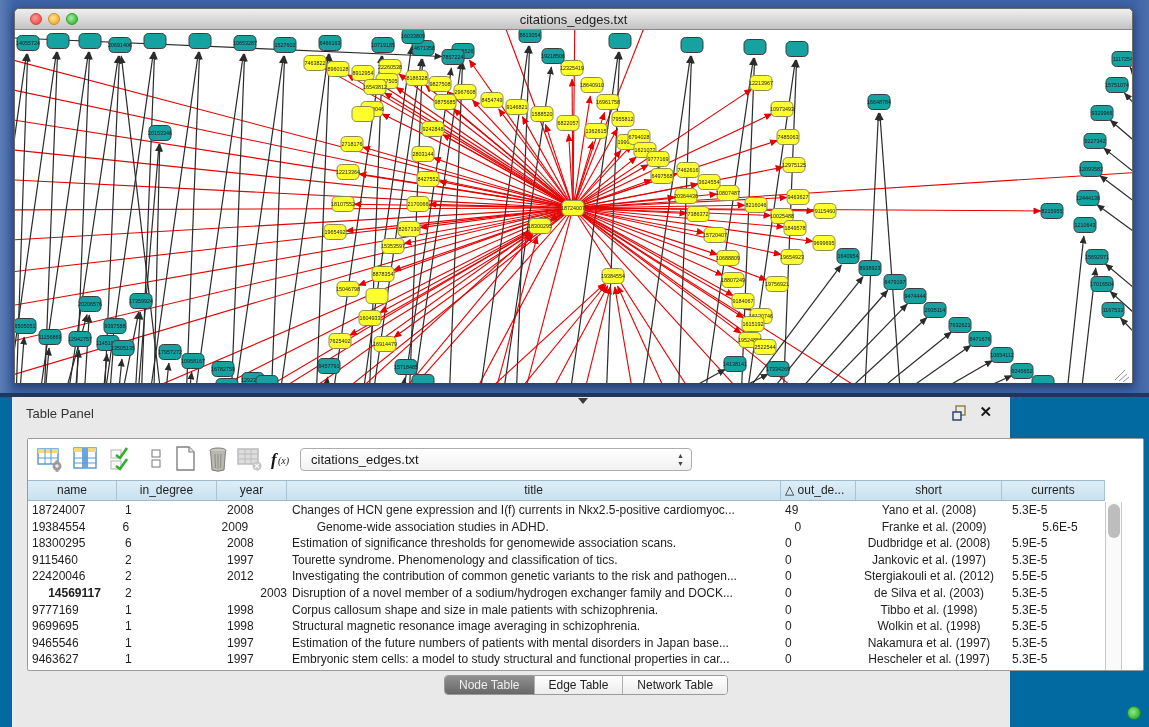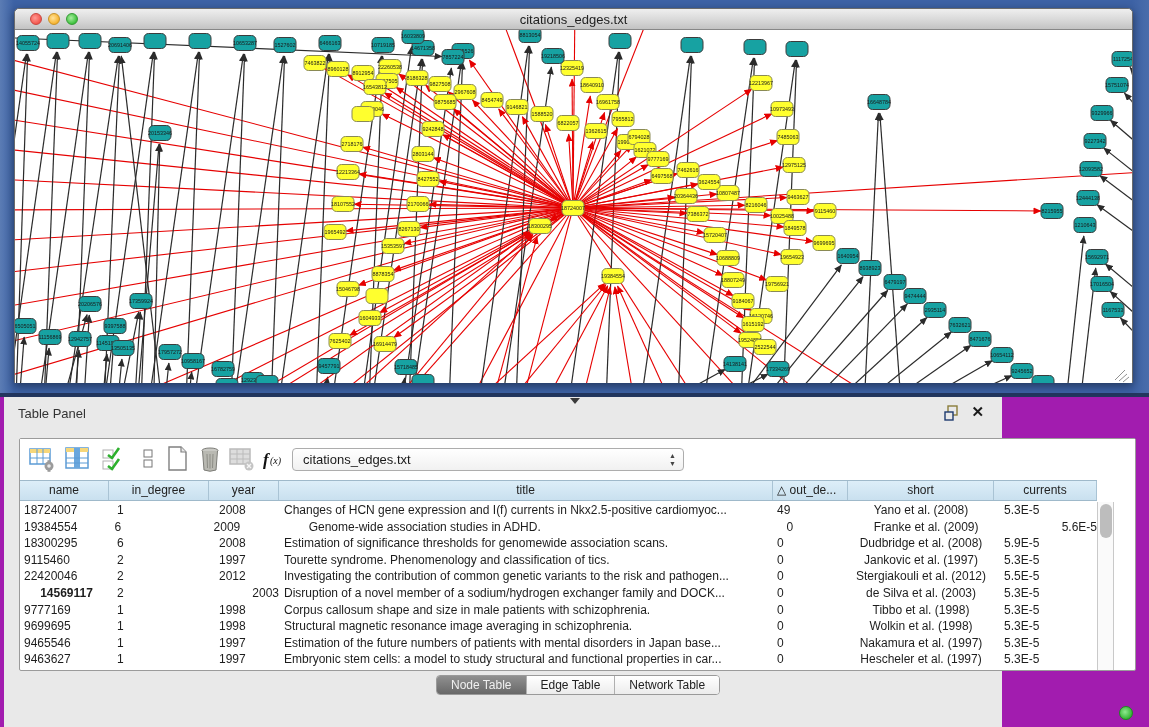--- a/index.html
+++ b/index.html
@@ -1,38 +1,38 @@
 <!DOCTYPE html>
 <html><head>
 <meta charset="utf-8">
 <style>
   * { margin:0; padding:0; box-sizing:border-box; }
   body { font-family:"Liberation Sans", sans-serif; }
-  .screen { position:relative; width:1149px; height:727px; background:#a21caf; overflow:hidden; }
+  .screen { position:relative; width:1149px; height:727px; background:#0369a1; overflow:hidden; }
 
   
   .net-area { position:absolute; left:0; top:0; width:1149px; height:397px;
     background:linear-gradient(90deg,#5b7cb4 0px,#3d62a5 14px,#3d62a5 1132px,#4a6dab 1149px);
     border-bottom:4px solid #22365e; }
   .net-window { position:absolute; left:14px; top:8px; width:1119px; height:375px;
     background:#fff; border-radius:5px 5px 0 0; box-shadow:0 3px 10px rgba(0,0,0,.45);
     border:1px solid #6b6b6b; }
   .titlebar { position:absolute; left:0; top:0; right:0; height:21px;
     background:linear-gradient(#efefef,#d8d8d8 55%,#c3c3c3); border-bottom:1px solid #878787;
     border-radius:5px 5px 0 0; }
   .titlebar .title { position:absolute; left:0; right:0; top:3px; text-align:center;
     font-size:13px; color:#222; }
   .light { position:absolute; top:4px; width:12px; height:12px; border-radius:50%; }
   .light.red    { left:15px; background:radial-gradient(circle at 4px 4px,#ff9a93,#f4564d 70%); border:1px solid #c94740; }
   .light.yellow { left:33px; background:radial-gradient(circle at 4px 4px,#ffe29a,#f6b32e 70%); border:1px solid #c79229; }
   .light.green  { left:51px; background:radial-gradient(circle at 4px 4px,#a9eda0,#3cc13c 70%); border:1px solid #359a35; }
   .canvas { position:absolute; left:0; top:21px; width:1117px; height:353px; overflow:hidden; background:#fff; }
 
   
-  .panel { position:absolute; left:4px; top:397px; width:998px; height:330px; background:#e9e9e9; }
+  .panel { position:absolute; left:12px; top:397px; width:998px; height:330px; background:#e9e9e9; }
   .panel-header { position:absolute; left:0; top:0; width:100%; height:34px; }
   .panel-title { position:absolute; left:14px; top:9px; font-size:13px; color:#333; }
   .splitter { position:absolute; left:566px; top:1px; width:0; height:0;
     border-left:5px solid transparent; border-right:5px solid transparent; border-top:6px solid #3a3a3a; }
   .float-ic { position:absolute; right:42px; top:8px; width:16px; height:16px; }
   .close-ic { position:absolute; right:18px; top:6px; font-size:15px; font-weight:bold; color:#1a1a1a; cursor:default; }
 
   .box { position:absolute; left:15px; top:41px; width:1117px; height:233px;
     background:#fff; border:1px solid #9b9b9b; border-radius:2px; }
   .toolbar { position:absolute; left:0; top:0; width:100%; height:41px; background:#fff; }
@@ -890,21 +890,21 @@
             <div class="td" style="width: 146px; text-align: center;">Yano et al. (2008)</div>
             <div class="td" style="width: 103px; text-align: left; padding-left: 10px;">5.3E-5</div>
           </div>
           <div class="tr">
             <div class="td" style="width: 89px; text-align: left; padding-left: 4px;">19384554</div>
             <div class="td" style="width: 100px; text-align: left; padding-left: 8px;">6</div>
             <div class="td" style="width: 70px; text-align: left; padding-left: 10px;">2009</div>
             <div class="td" style="width: 494px; text-align: left; padding-left: 5px; margin-left: 32px;">Genome-wide association studies in ADHD.</div>
             <div class="td" style="width: 75px; text-align: left; padding-left: 4px;">0</div>
             <div class="td" style="width: 146px; text-align: center;">Franke et al. (2009)</div>
-            <div class="td" style="width: 103px; text-align: right; padding-left: 10px;">5.6E-5</div>
+            <div class="td" style="width: 103px; text-align: center; padding-left: 10px;">5.6E-5</div>
           </div>
           <div class="tr">
             <div class="td" style="width: 89px; text-align: left; padding-left: 4px;">18300295</div>
             <div class="td" style="width: 100px; text-align: left; padding-left: 8px;">6</div>
             <div class="td" style="width: 70px; text-align: left; padding-left: 10px;">2008</div>
             <div class="td" style="width: 494px; text-align: left; padding-left: 5px;">Estimation of significance thresholds for genomewide association scans.</div>
             <div class="td" style="width: 75px; text-align: left; padding-left: 4px;">0</div>
             <div class="td" style="width: 146px; text-align: center;">Dudbridge et al. (2008)</div>
             <div class="td" style="width: 103px; text-align: left; padding-left: 10px;">5.9E-5</div>
           </div>

